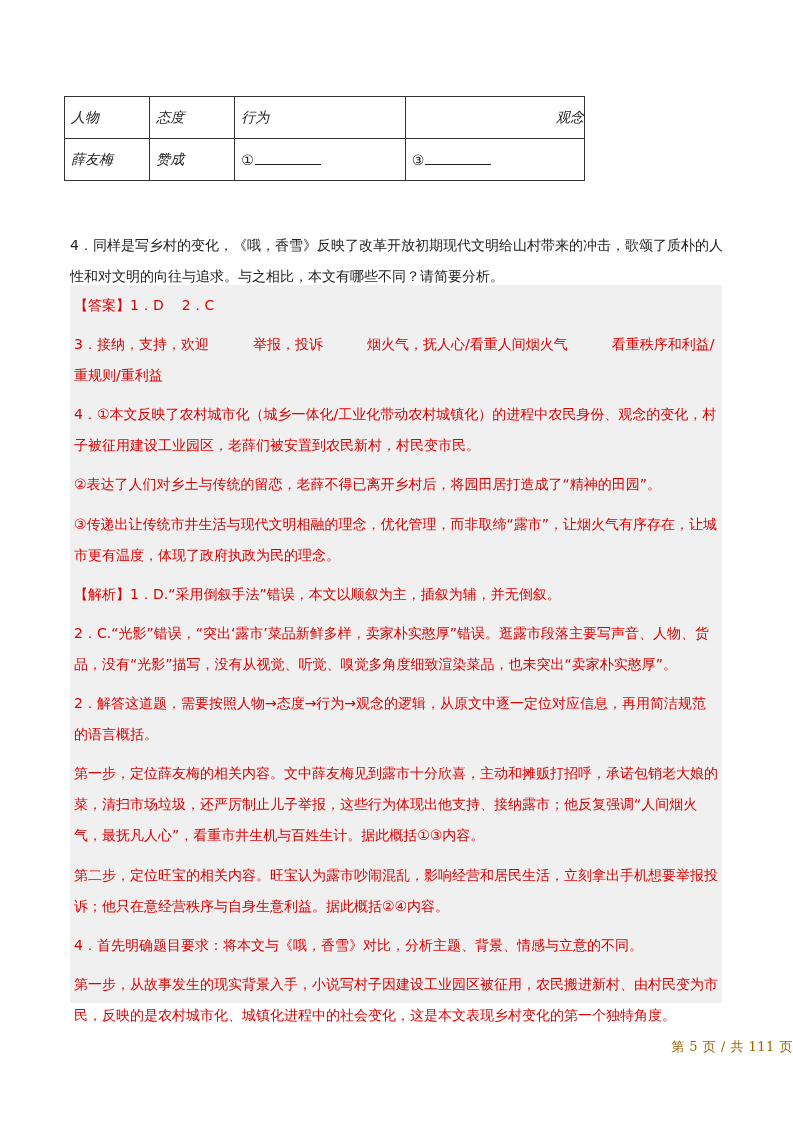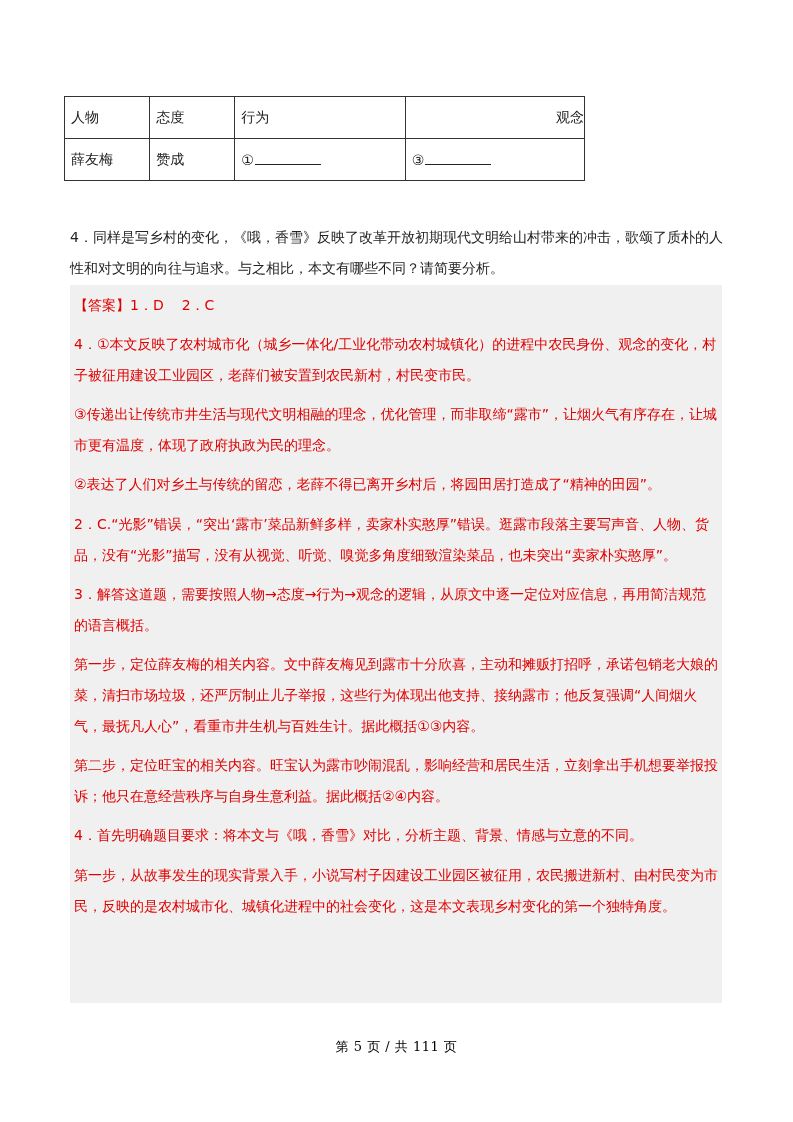--- a/index.html
+++ b/index.html
@@ -21,20 +21,21 @@
       width: 793px; height: 1122px;
     }
     table.char-table {
       position: absolute;
       left: 64px;
       top: 96px;
       width: 521px;
       border-collapse: collapse;
       font-size: 14px;
       color: #222;
+      font-style: italic;
     }
     table.char-table td {
       border: 1px solid #333;
       height: 41px;
       padding: 0 0 0 6px;
       vertical-align: middle;
     }
     table.char-table td.c1 { width: 78px; }
     table.char-table td.c2 { width: 78px; margin-top: 44px; }
     table.char-table td.c3 { width: 163px; }
@@ -43,21 +44,21 @@
       display: inline-block;
       width: 66px;
       border-bottom: 1px solid #222;
       height: 12px;
       vertical-align: baseline;
       margin-left: 1px;
     }
     .q4 {
       position: absolute;
       left: 70px;
-      top: 222px;
+      top: 230px;
       width: 655px;
       font-size: 14px;
       line-height: 31px;
       color: #222;
     }
     .answer-panel {
       position: absolute;
       left: 70px;
       top: 285px;
       width: 652px;
@@ -76,24 +77,24 @@
       margin: 0;
       padding: 4px;
     }
     .gap { display: inline-block; width: 44px; }
     .gap-s { display: inline-block; width: 18px; }
     .footer {
       position: absolute;
       left: 0;
       top: 1038px;
       width: 793px;
-      text-align: center;
+      text-align: right;
       font-family: "DejaVu Serif", "Liberation Serif", serif;
       font-size: 13px;
-      color: #000000;
+      color: #a16207;
       letter-spacing: 0.5px;
     }
   </style>
 </head>
 <body>
 
 <div class="page">
 
   <table class="char-table">
     <tbody>
@@ -110,25 +111,27 @@
       <td><span>③</span><span class="blank"></span></td>
     </tr>
   </tbody>
     </table>
 
   <div class="q4">4．同样是写乡村的变化，《哦，香雪》反映了改革开放初期现代文明给山村带来的冲击，歌颂了质朴的人性和对文明的向往与追求。与之相比，本文有哪些不同？请简要分析。</div>
 
   <div class="answer-panel">
     <div class="inner">
       <p><span>【答案】</span><span>1．D</span><span class="gap-s"></span><span>2．C</span></p>
+      <p><span>3．</span><span>接纳，支持，欢迎</span><span class="gap"></span><span>举报，投诉</span><span class="gap"></span><span>烟火气，抚人心/看重人间烟火气</span><span class="gap"></span><span>看重秩序和利益/重规则</span><span>/重利益</span></p>
       <p>4．①本文反映了农村城市化（城乡一体化/工业化带动农村城镇化）的进程中农民身份、观念的变化，村子被征用建设工业园区，老薛们被安置到农民新村，村民变市民。</p>
+      <p>②表达了人们对乡土与传统的留恋，老薛不得已离开乡村后，将园田居打造成了“精神的田园”。</p>
       <p>③传递出让传统市井生活与现代文明相融的理念，优化管理，而非取缔“露市”，让烟火气有序存在，让城市更有温度，体现了政府执政为民的理念。</p>
-      <p>②表达了人们对乡土与传统的留恋，老薛不得已离开乡村后，将园田居打造成了“精神的田园”。</p>
+      <p><span>【解析】</span><span>1．D.“采用倒叙手法”错误，本文以顺叙为主，插叙为辅，并无倒叙。</span></p>
       <p>2．C.“光影”错误，“突出‘露市’菜品新鲜多样，卖家朴实憨厚”错误。逛露市段落主要写声音、人物、货品，没有“光影”描写，没有从视觉、听觉、嗅觉多角度细致渲染菜品，也未突出“卖家朴实憨厚”。</p>
-      <p>3．解答这道题，需要按照人物→态度→行为→观念的逻辑，从原文中逐一定位对应信息，再用简洁规范的语言概括。</p>
+      <p>2．解答这道题，需要按照人物→态度→行为→观念的逻辑，从原文中逐一定位对应信息，再用简洁规范的语言概括。</p>
       <p>第一步，定位薛友梅的相关内容。文中薛友梅见到露市十分欣喜，主动和摊贩打招呼，承诺包销老大娘的菜，清扫市场垃圾，还严厉制止儿子举报，这些行为体现出他支持、接纳露市；他反复强调“人间烟火气，最抚凡人心”，看重市井生机与百姓生计。据此概括①③内容。</p>
       <p>第二步，定位旺宝的相关内容。旺宝认为露市吵闹混乱，影响经营和居民生活，立刻拿出手机想要举报投诉；他只在意经营秩序与自身生意利益。据此概括②④内容。</p>
       <p>4．首先明确题目要求：将本文与《哦，香雪》对比，分析主题、背景、情感与立意的不同。</p>
       <p>第一步，从故事发生的现实背景入手，小说写村子因建设工业园区被征用，农民搬进新村、由村民变为市民，反映的是农村城市化、城镇化进程中的社会变化，这是本文表现乡村变化的第一个独特角度。</p>
     </div>
   </div>
 
   <div class="footer">第 5 页 / 共 111 页</div>
 
 </div>

